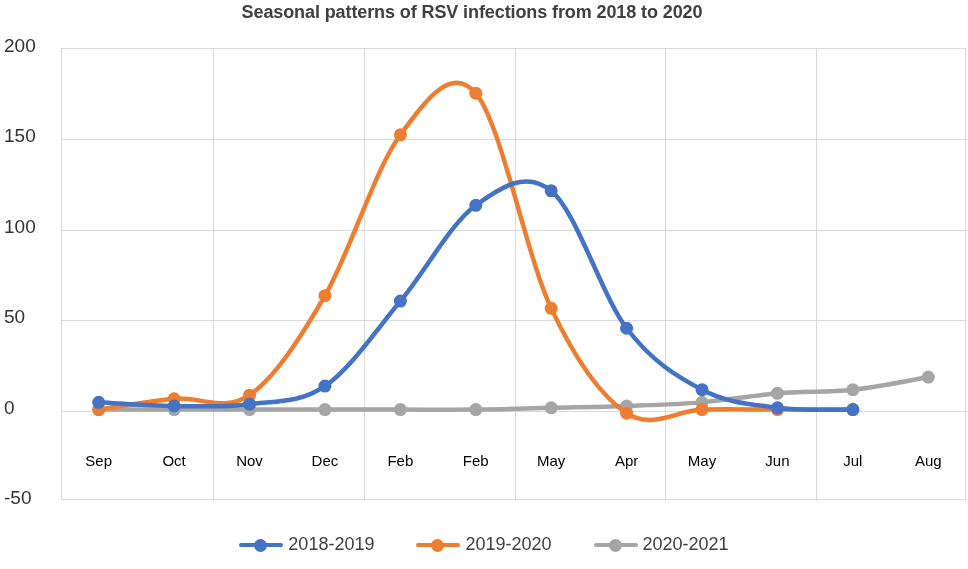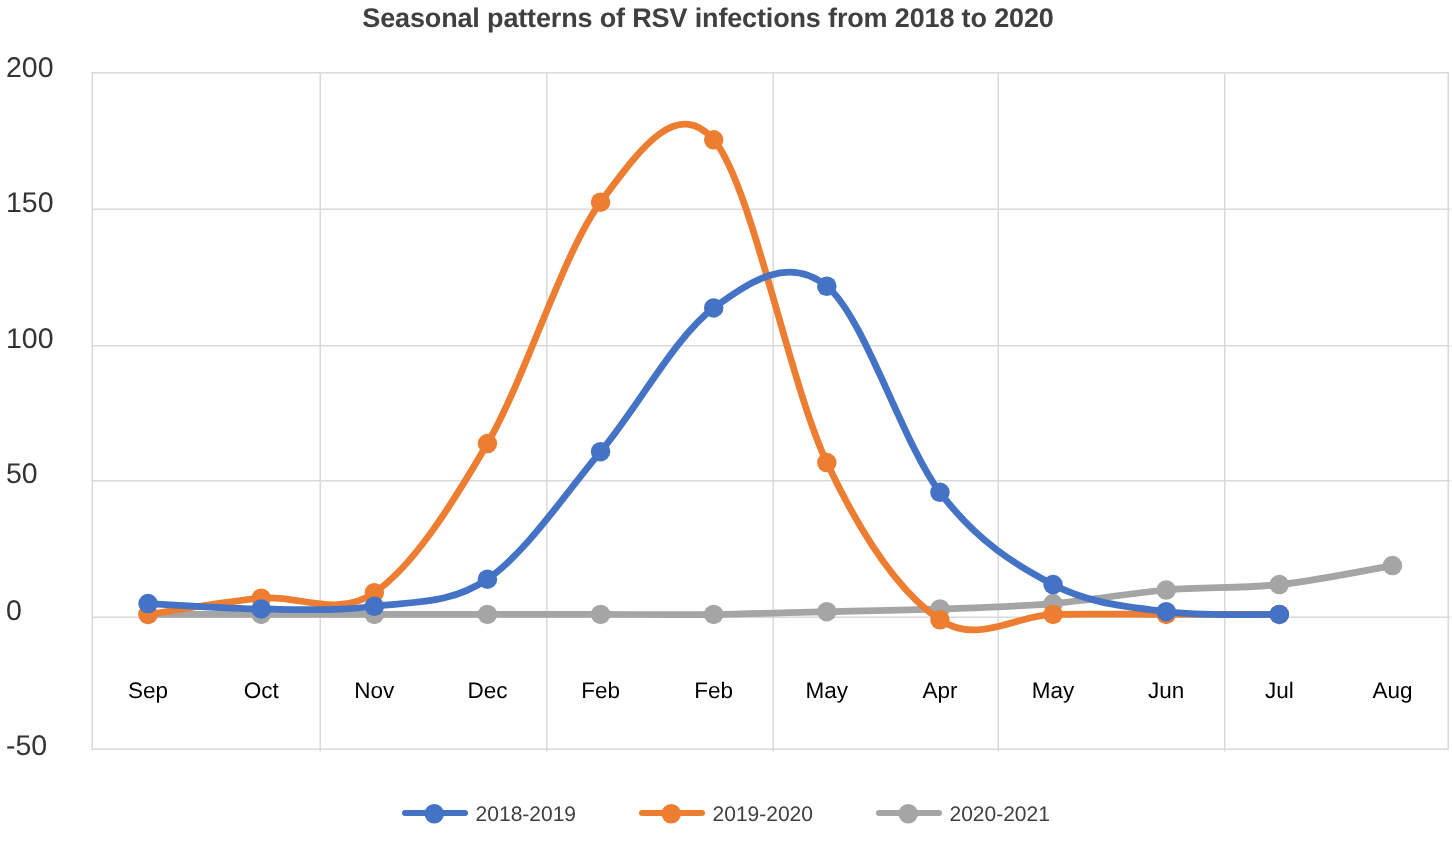--- a/index.html
+++ b/index.html
@@ -34,21 +34,21 @@
   #series-svg{position:absolute;left:0;top:0;width:968px;height:569px;pointer-events:none;}
 
   #legend{
     position:absolute;left:0;top:534px;width:968px;
     display:flex;justify-content:center;align-items:center;gap:42px;
   }
   .legend-item{display:flex;align-items:center;gap:5px;}
   .legend-swatch{position:relative;width:44px;height:14px;}
   .legend-line{position:absolute;left:0;top:5px;width:44px;height:4px;border-radius:2px;}
   .legend-dot{position:absolute;left:15px;top:1px;width:13px;height:13px;border-radius:50%;}
-  .legend-text{font-size:14px;color:#404040;}
+  .legend-text{font-size:18px;color:#404040;}
 </style>
 </head>
 <body>
 
 <div id="root">
 
   <div id="chart-title">Seasonal patterns of RSV infections from 2018 to 2020</div>
 
   <div id="plot-frame">
       <div class="hgrid" style="top: 90.4px;"></div>

